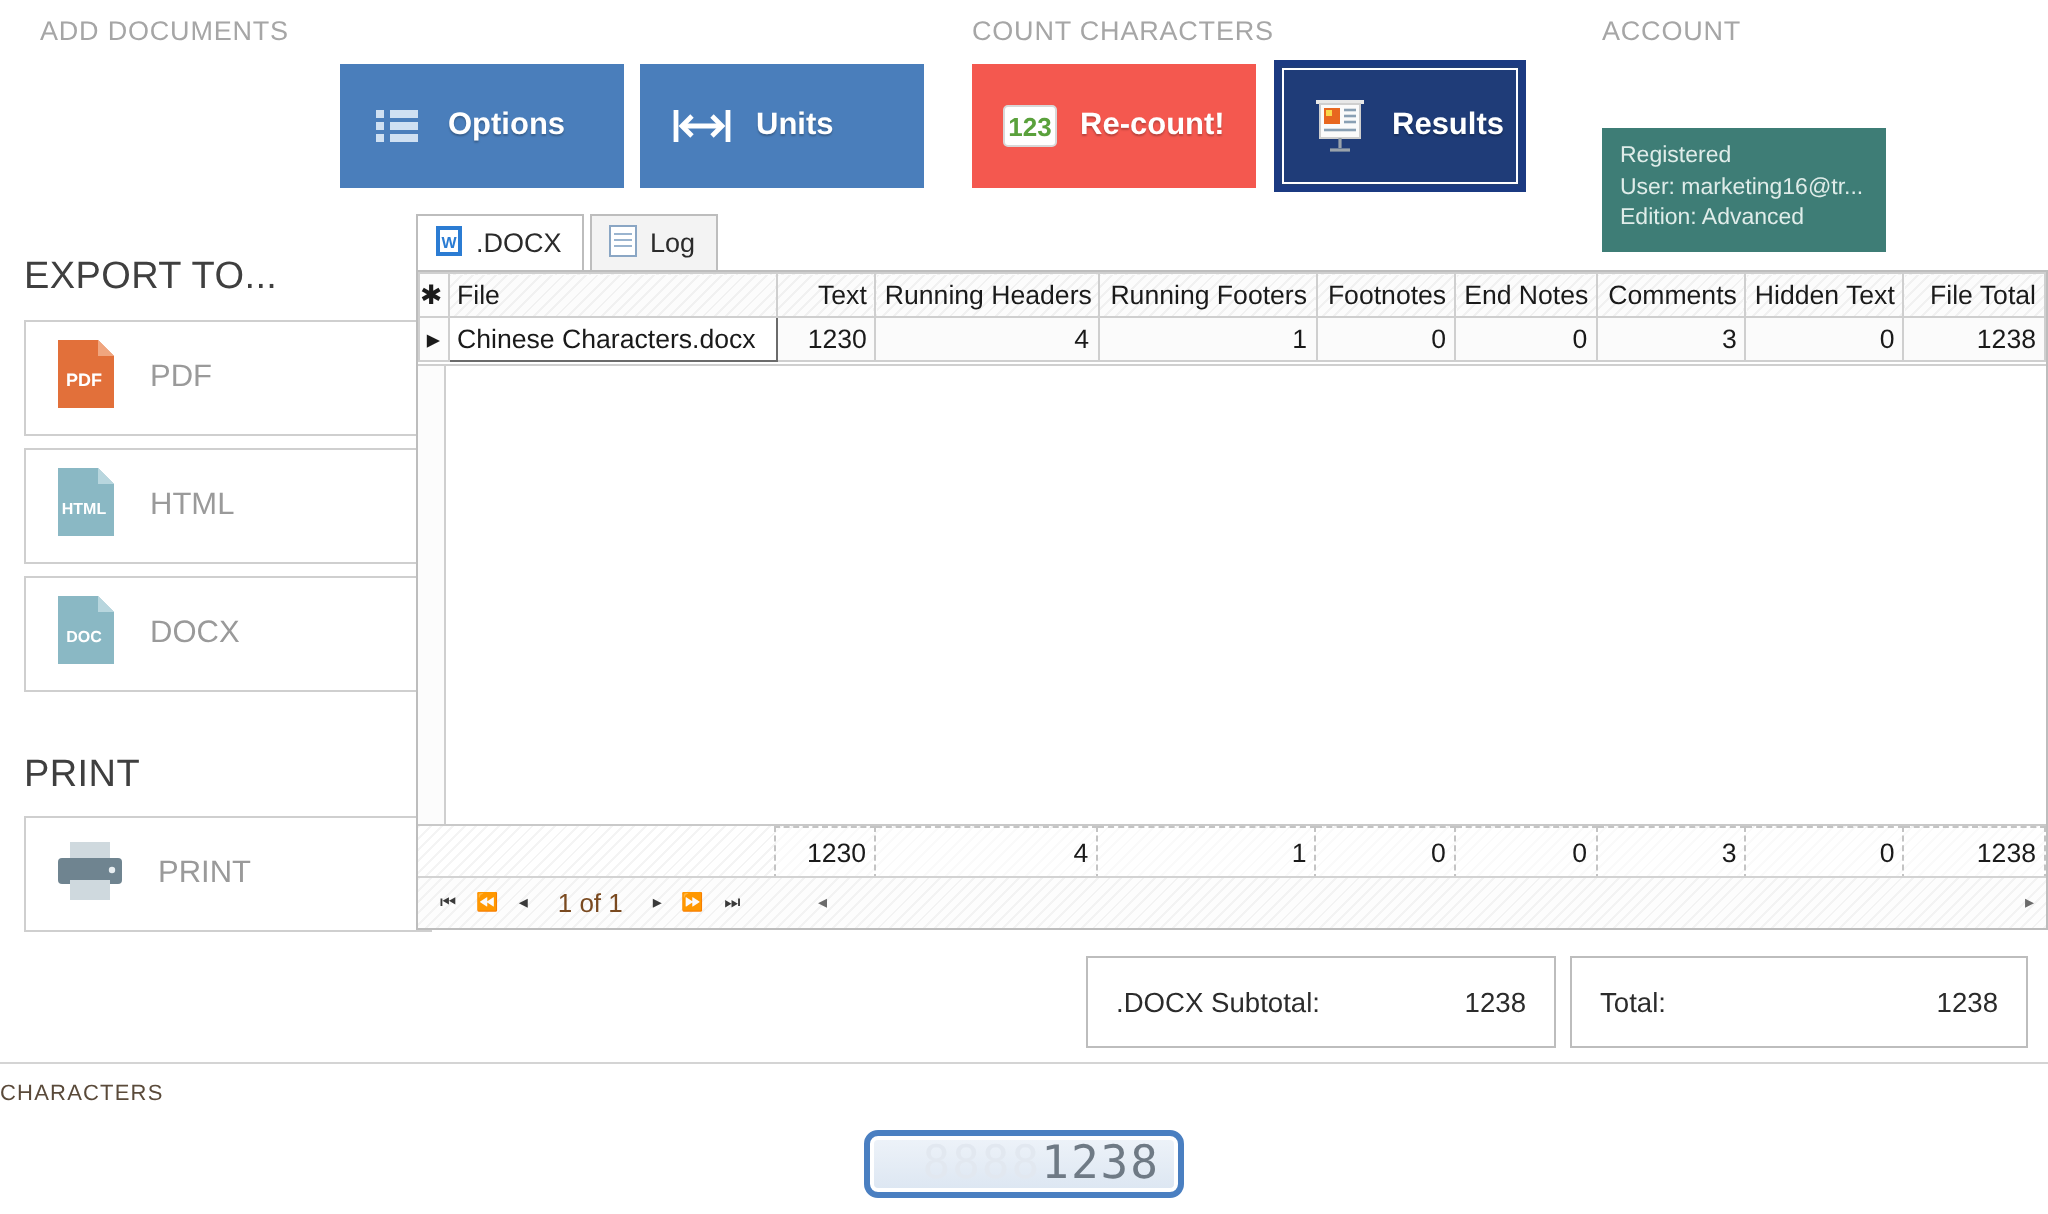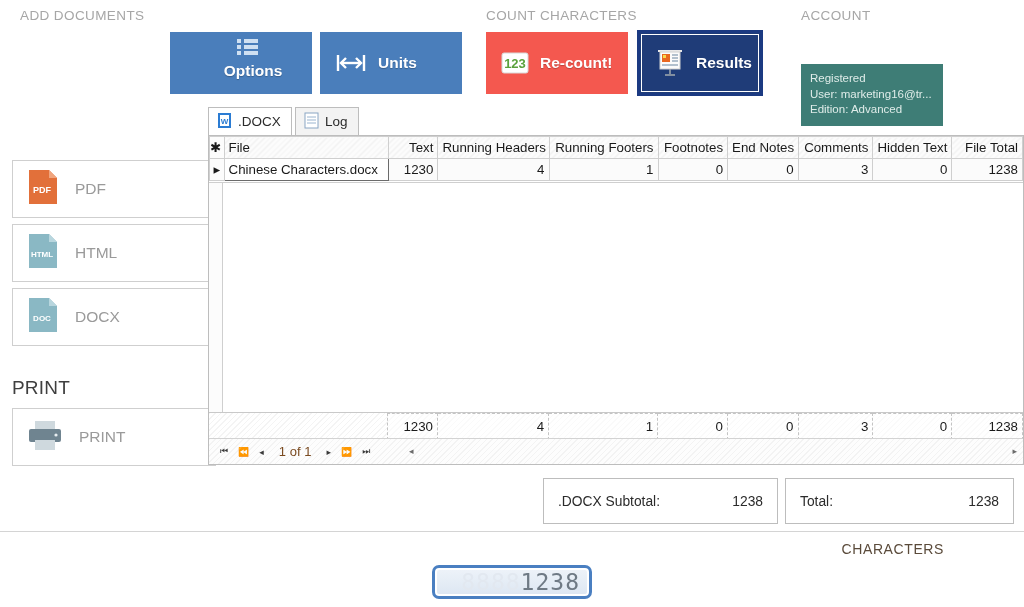--- a/index.html
+++ b/index.html
@@ -20,21 +20,21 @@
   }
   .rbtn {
     position:absolute; display:flex; align-items:center;
     background:#4a7ebb; color:#fff; border:none; cursor:pointer;
     font-size:15.5px; font-weight:bold;
   }
   .rbtn .lbl { margin-left:10px; text-shadow:0 1px 1px rgba(0,0,0,.25); }
   .rbtn .ico { display:flex; align-items:center; justify-content:center; }
 
   .rbtn-files   { left:20px;  top:32px; width:142px; height:62px; padding-left:14px; }
-  .rbtn-options { left:170px; top:32px; width:142px; height:62px; padding-left:14px;flex-direction:column; }
+  .rbtn-options { left:170px; top:32px; width:142px; height:62px; padding-left:14px; }
   .rbtn-units   { left:320px; top:32px; width:142px; height:62px; padding-left:14px; }
   .rbtn-recount { left:486px; top:32px; width:142px; height:62px; padding-left:14px;
                   background:#f4584f; }
   .rbtn-results { left:637px; top:30px; width:126px; height:66px; padding-left:14px;
                   background:#1f3c78; border:3px solid #1b3a82; outline:1px solid #fff;
                   outline-offset:-5px; }
 
   .account {
     position:absolute; left:801px; top:32px; width:142px; height:62px;
     background:#3e7d76; color:#dfece9; font-size:11.5px; line-height:15.5px;
@@ -126,22 +126,22 @@
   .sumbox {
     position:absolute; top:478px; height:46px; background:#fff;
     border:1px solid #bdbdbd; display:flex; align-items:center;
     padding:0 14px; font-size:13.8px; color:#2b2b2b;
   }
   .sumbox .sv { margin-left:auto; }
 
   
   .hr { position:absolute; left:0; top:531px; width:1024px; height:1px;
         background:#d4d4d4; }
-  .cchar { position:absolute; top:541px; left:0; width:944px; text-align:right;
-           font-size:14px; color:#5a4a3a; letter-spacing:.6px; }
+  .cchar { position:absolute; top:541px; left:0; width:944px; text-align:left;
+           font-size:11px; color:#5a4a3a; letter-spacing:.6px; }
   .lcd {
     position:absolute; left:432px; top:565px; width:160px; height:34px;
     border:3px solid #4a7fc1; border-radius:7px;
     background:linear-gradient(#eef3f9,#dce6f2);
     box-shadow:inset 0 0 0 2px #ffffff;
     display:flex; align-items:center; justify-content:flex-end;
     padding:0 9px 0 6px; overflow:hidden;
   }
   .digit {
     font-family:"DejaVu Sans Mono", monospace; font-size:23px; line-height:23px;
@@ -223,20 +223,21 @@
       <span class="lbl">Results</span>
     </div>
 
     <div class="account">
       <div>Registered</div>
       <div>User: marketing16@tr...</div>
       <div>Edition: Advanced</div>
     </div>
   </div>
 
+  <div class="side-title" style="left:12px; top:128px;">EXPORT TO...</div>
 
   <div class="side-btn" style="top:160px;">
     <span>
       <svg width="36" height="40" viewBox="0 0 36 40">
         <path d="M4 3 h20 l8 8 v26 h-28 z" fill="#e2703a"></path>
         <path d="M24 3 l8 8 h-8 z" fill="#f0a57e"></path>
         <text x="17" y="26" font-family="Liberation Sans, sans-serif" font-size="9" font-weight="bold" fill="#ffffff" text-anchor="middle">PDF</text>
       </svg>
     </span>
     <span class="txt">PDF</span>

